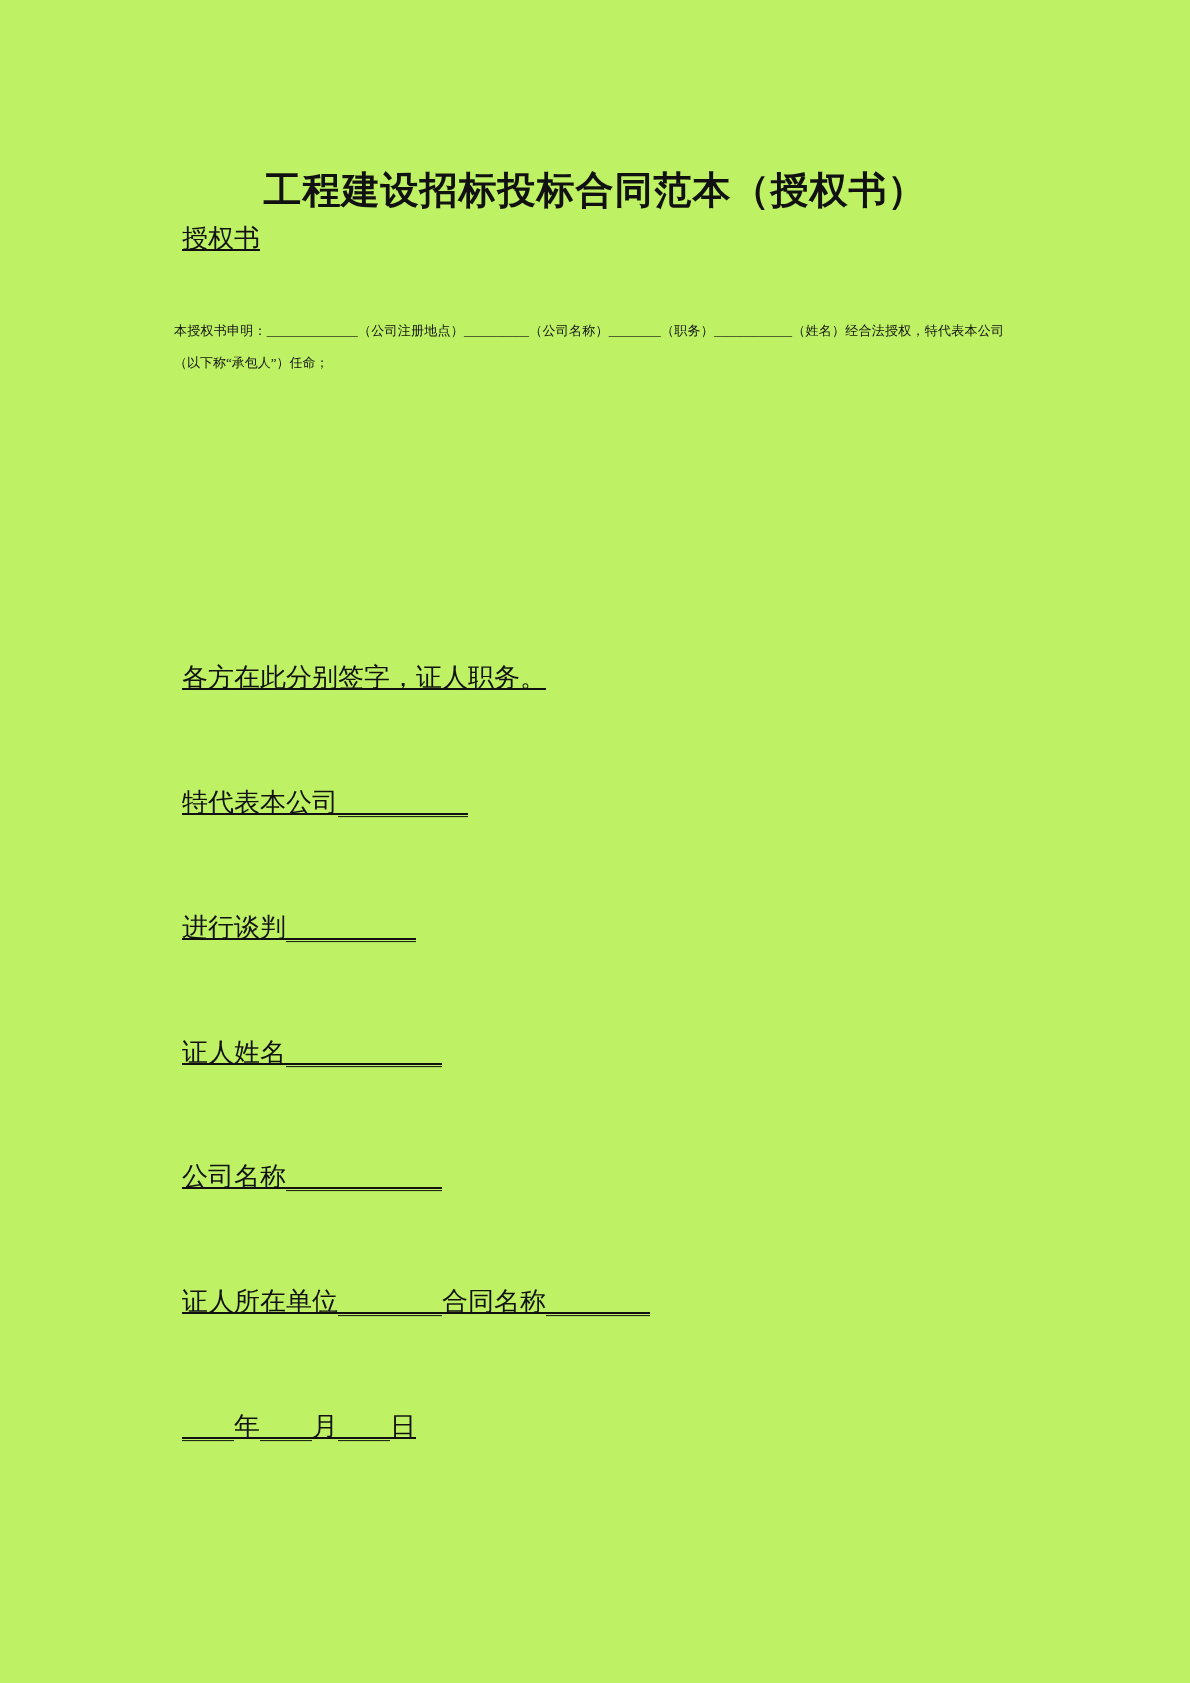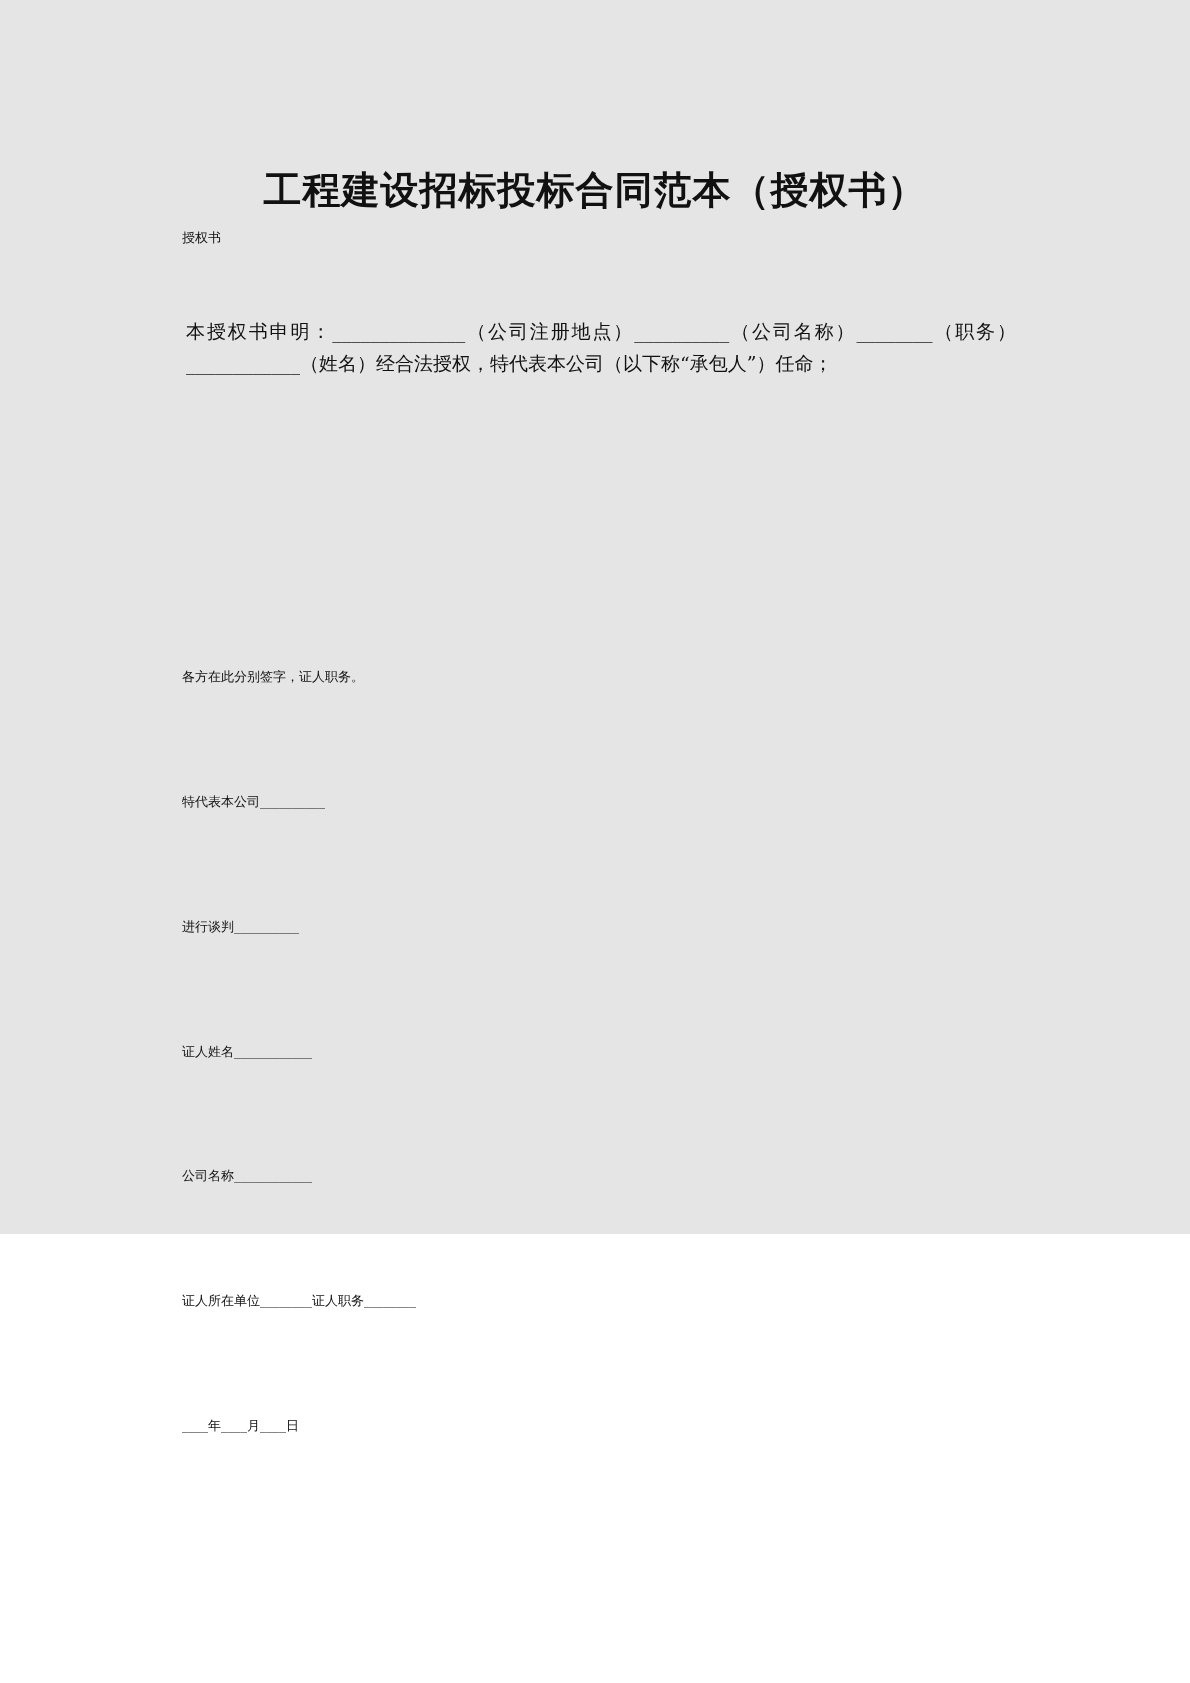--- a/index.html
+++ b/index.html
@@ -1,33 +1,34 @@
 <!DOCTYPE html>
 <html><head>
   <meta charset="utf-8">
   <style>
     html, body { margin: 0; padding: 0; background: #ffffff; }
     body {
       width: 1190px; height: 1683px; position: relative; overflow: hidden;
       font-family: "DejaVu Serif", "Liberation Serif", serif;
       color: #111111;
     }
-    .page { position: absolute; left: 0; top: 0; width: 1190px; height: 1234px; background: #e5e5e5; }
+    .page { position: absolute; left: 0; top: 0; width: 1190px; height: 1683px; background: #bef264; }
     .title {
       position: absolute; left: 0; width: 1190px; top: 166px;
       text-align: center; font-size: 38px; font-weight: bold; letter-spacing: 1px;
       font-family: "DejaVu Sans", "Liberation Sans", sans-serif;
       line-height: 48px;
     }
     .text {
-      position: absolute; left: 186px; width: 830px;
-      font-size: 19px; line-height: 32px; text-align: justify;
+      position: absolute; left: 174px; width: 830px;
+      font-size: 13px; line-height: 32px; text-align: justify;
       white-space: normal;
+      font-family: Liberation Serif, serif;
     }
-    .line { position: absolute; left: 182px; font-size: 13px; line-height: 32px; white-space: nowrap; }
+    .line { position: absolute; left: 182px; font-size: 26px; line-height: 32px; white-space: nowrap; text-decoration: underline; }
   </style>
 </head>
 <body>
 
 <div class="page">
   <div class="title">工程建设招标投标合同范本（授权书）</div>
 
   <div class="line" style="top:222px;">授权书</div>
 
   <div class="text" style="top:315px;">本授权书申明：______________（公司注册地点）__________（公司名称）________（职务）____________（姓名）经合法授权，特代表本公司（以下称“承包人”）任命；</div>
@@ -45,19 +46,19 @@
 
   <div class="line" style="top:1036px;">
     <span>证人姓名</span><span>____________</span>
   </div>
 
   <div class="line" style="top:1160px;">
     <span>公司名称</span><span>____________</span>
   </div>
 
   <div class="line" style="top:1285px;">
-    <span>证人所在单位</span><span>________</span><span>证人职务</span><span>________</span>
+    <span>证人所在单位</span><span>________</span><span>合同名称</span><span>________</span>
   </div>
 
   <div class="line" style="top:1410px;">
     <span>____</span><span>年</span><span>____</span><span>月</span><span>____</span><span>日</span>
   </div>
 </div>
 
 </body></html>

